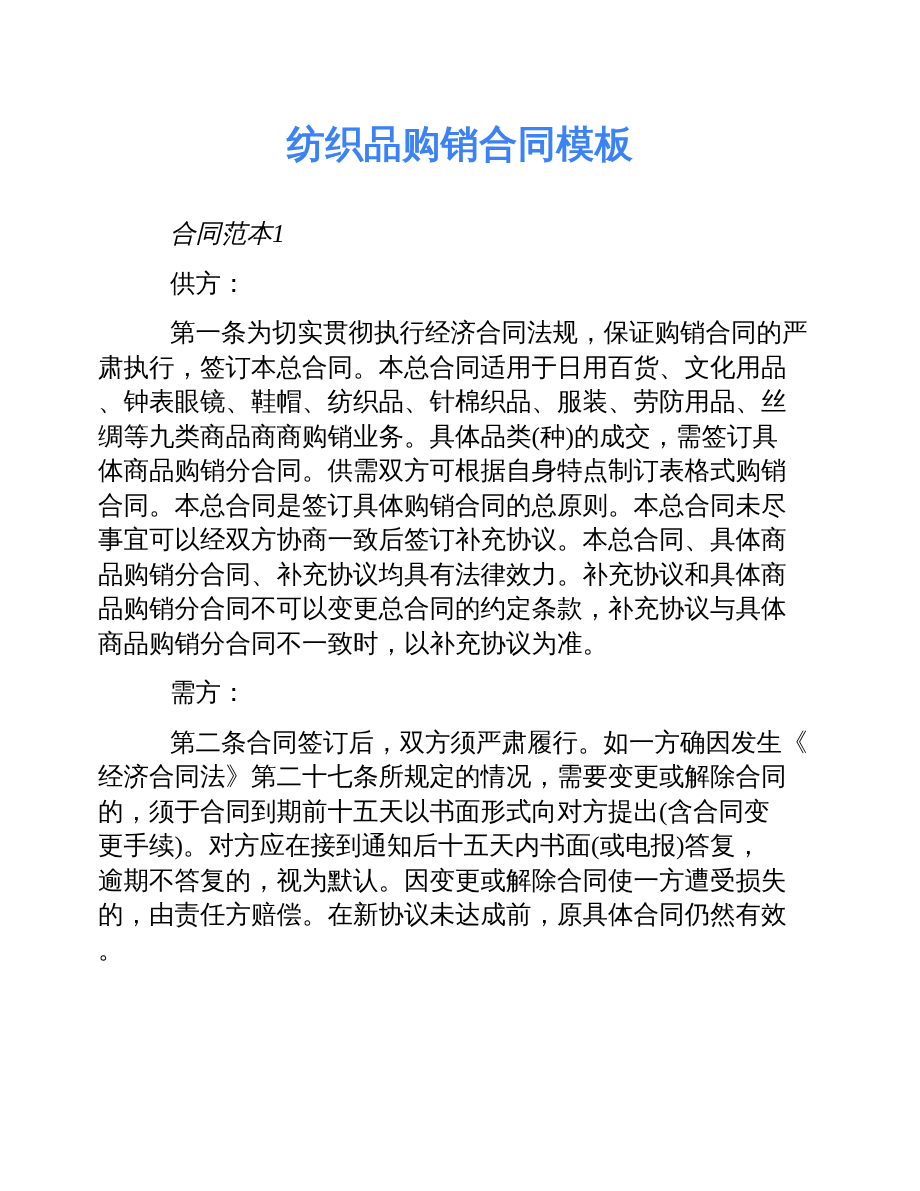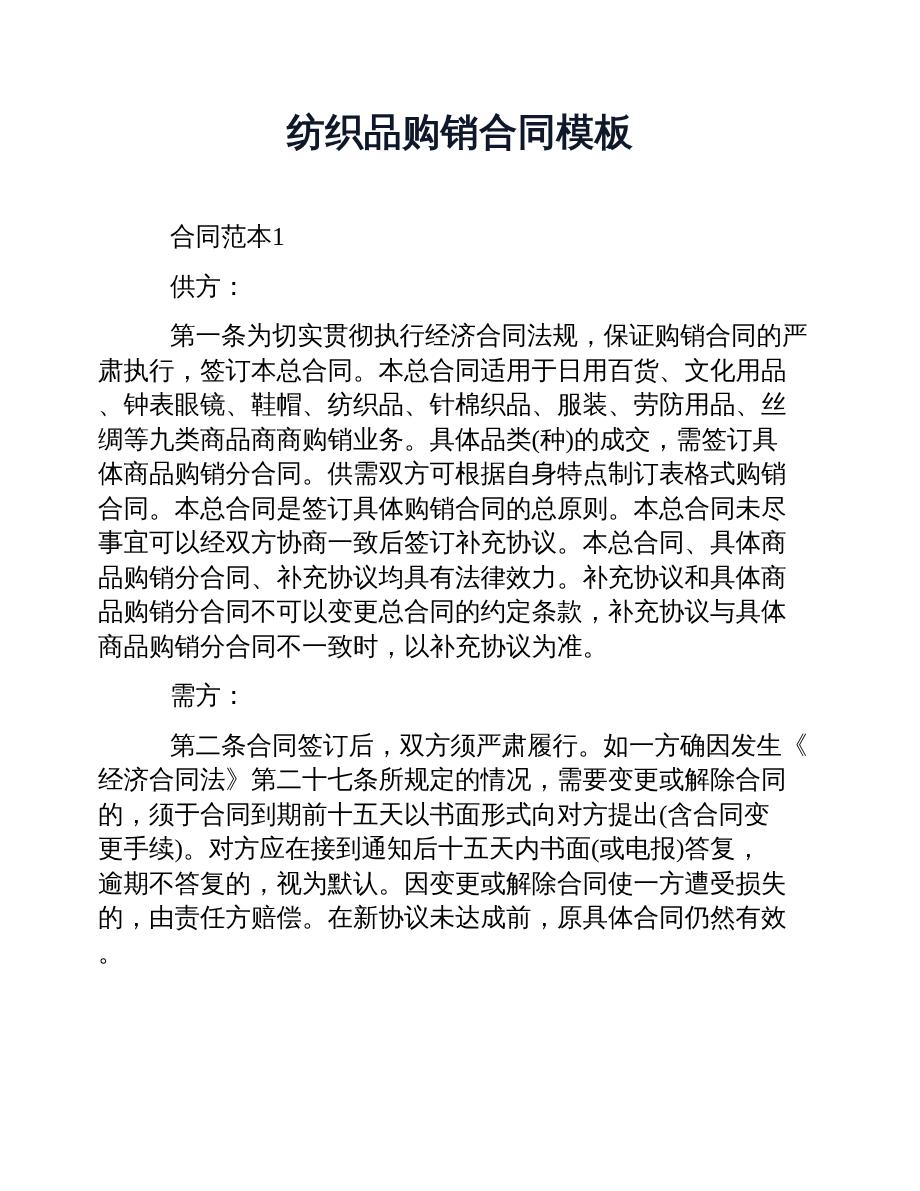--- a/index.html
+++ b/index.html
@@ -9,47 +9,48 @@
   }
   .page {
     position: relative;
     width: 920px;
     height: 1191px;
     background: #ffffff;
     color: #000000;
     overflow: hidden;
   }
   .doc-title {
-    margin: 4px;
+    margin: 16px;
     padding-top: 105px;
     font-family: "Liberation Sans", "DejaVu Sans", sans-serif;
     font-weight: 700;
     font-size: 38px;
     line-height: 46px;
     letter-spacing: 0.5px;
     text-align: center;
-    color: #0f172a;
+    color: #3b82f6;
   }
   .doc-body {
     padding-left: 98px;
     width: 740px;
   }
   .para {
     margin: 15px 0 0 0;
     font-family: "Liberation Serif", "DejaVu Serif", serif;
     font-size: 25.5px;
     line-height: 34.5px;
     letter-spacing: 0px;
     color: #000000;
     white-space: pre-line;      
     text-indent: 72px;          
     text-align: left;
   }
   .para:first-child {
-    margin-top: 65px;
+    margin-top: 50px;
+    font-style: italic;
   }
 </style>
 </head>
 <body>
 
 <div class="page">
   <h1 class="doc-title">纺织品购销合同模板</h1>
 
   <div class="doc-body">
     <p class="para">合同范本1</p>

